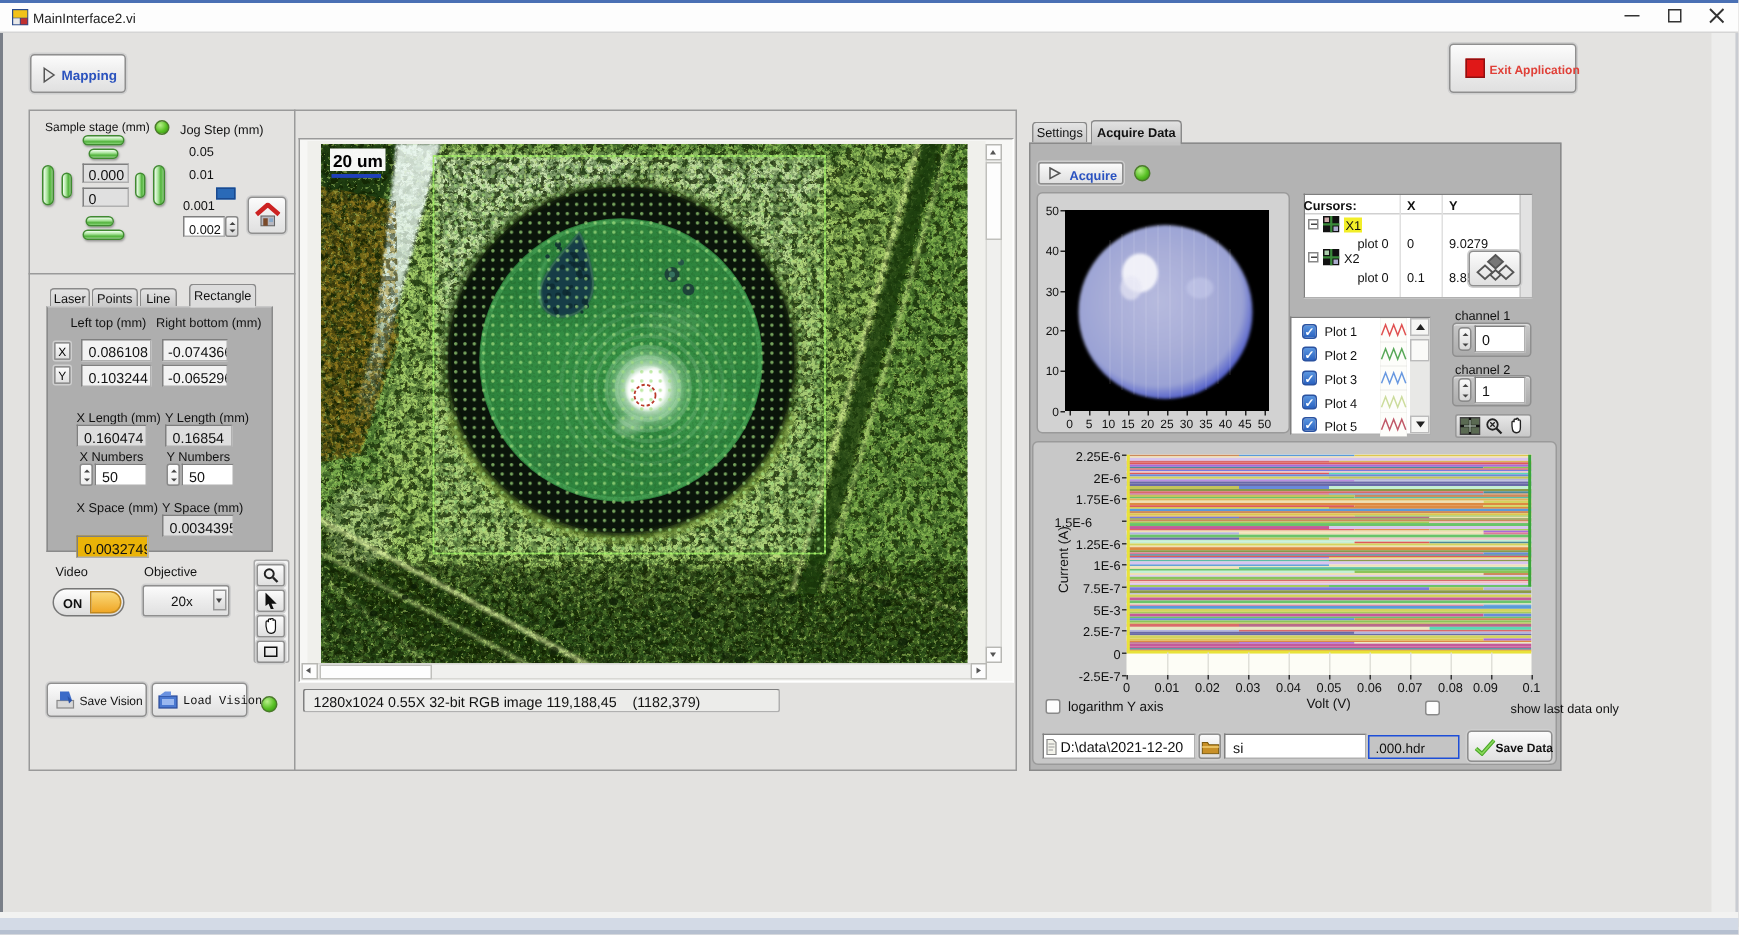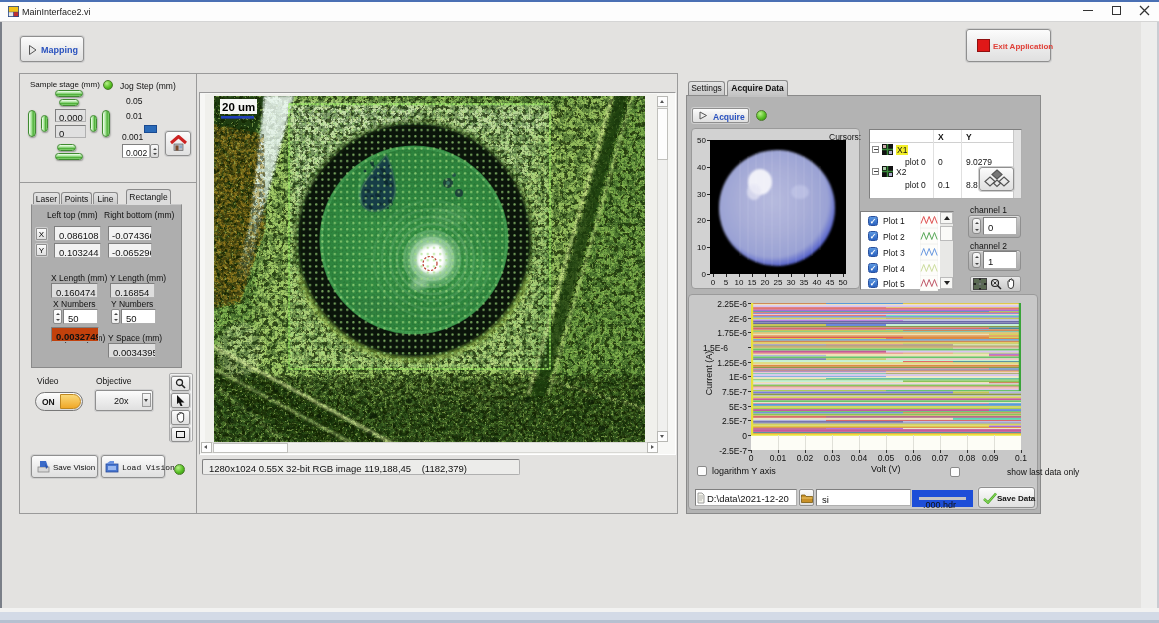--- a/index.html
+++ b/index.html
@@ -101,21 +101,21 @@
 <div class="fld" style="left:51px;top:283px;width:47px;height:15px;padding:2.5px 0 0 4px;background:#dedede;">0.160474</div>
 <div class="fld" style="left:110px;top:283px;width:45px;height:15px;padding:2.5px 0 0 4px;background:#dedede;">0.16854</div>
 <div class="lbl" style="left:53px;top:299px;">X Numbers</div>
 <div class="lbl" style="left:111px;top:299px;">Y Numbers</div>
 <div class="spin" style="left:53px;top:309px;height:15px;background:linear-gradient(#fff,#eee);"></div>
 <div class="fld" style="left:63px;top:309px;width:35px;height:15px;padding:2.5px 0 0 4px;">50</div>
 <div class="spin" style="left:111px;top:309px;height:15px;background:linear-gradient(#fff,#eee);"></div>
 <div class="fld" style="left:121px;top:309px;width:35px;height:15px;padding:2.5px 0 0 4px;">50</div>
 <div class="lbl" style="left:51px;top:333px;">X Space (mm)</div>
 <div class="lbl" style="left:108px;top:333px;">Y Space (mm)</div>
-<div class="fld" style="left:51px;top:327px;width:48px;height:15px;padding:2.5px 0 0 4px;background:#c2410c;font-weight:bold;">0.0032749</div>
+<div class="fld" style="left:51px;top:357px;width:48px;height:15px;padding:2.5px 0 0 4px;background:#eab308;">0.0032749</div>
 <div class="fld" style="left:108px;top:343px;width:48px;height:15px;padding:2.5px 0 0 4px;background:#dedede;">0.0034395</div>
 
 <div class="lbl" style="left:37px;top:376px;">Video</div>
 <div class="ab" style="left:35px;top:392px;width:48px;height:19px;border:1.5px solid #777;border-radius:10px;background:linear-gradient(#fefefe,#dcdcdc);"></div>
 <div class="ab" style="left:60px;top:394px;width:21px;height:15px;border-radius:0 8px 8px 0;background:linear-gradient(#fad878,#f0a828);border:1px solid #c08820;"></div>
 <div class="lbl" style="left:42px;top:397px;font-weight:bold;">ON</div>
 <div class="lbl" style="left:96px;top:376px;">Objective</div>
 <div class="btn" style="left:95px;top:390px;width:58px;height:21px;border-radius:2px;"></div>
 <div class="lbl" style="left:114px;top:396px;font-size:9px;">20x</div>
 <div class="ab" style="left:142px;top:393px;width:9px;height:14px;background:linear-gradient(#f8f8f8,#d8d8d8);border:1px solid #999;"></div>
@@ -502,21 +502,21 @@
 <g opacity="0.10" stroke="#fff" stroke-width="1">
 <path d="M30 20 V116 M38 16 V120 M46 13 V123 M54 11 V125 M62 10 V126 M70 10 V126 M78 11 V125 M86 13 V123 M94 16 V120 M102 20 V116 M110 26 V110"></path>
 </g>
 </svg>
 
 <div class="fld" style="left:869px;top:129px;width:153px;height:70px;"></div>
 <div class="ab" style="left:1013px;top:130px;width:8px;height:68px;background:#e2e2e2;border-left:1px solid #c8c8c8;"></div>
 <div class="ab" style="left:870px;top:142px;width:143px;height:1px;background:#d0d0d0;"></div>
 <div class="ab" style="left:933px;top:130px;width:1px;height:68px;background:#e0e0e0;"></div>
 <div class="ab" style="left:961px;top:130px;width:1px;height:68px;background:#e0e0e0;"></div>
-<div class="lbl" style="left:829px;top:132px;font-weight:normal;">Cursors:</div>
+<div class="lbl" style="left:869px;top:132px;font-weight:bold;">Cursors:</div>
 <div class="lbl" style="left:938px;top:132px;font-weight:bold;">X</div>
 <div class="lbl" style="left:966px;top:132px;font-weight:bold;">Y</div>
 <div class="ab" style="left:872px;top:146px;width:7px;height:7px;border:1px solid #888;background:#fff;"></div>
 <div class="ab" style="left:873.5px;top:149px;width:4px;height:1px;background:#444;"></div>
 <svg class="ab" style="left:882px;top:144px;" width="11" height="11">
     <rect width="11" height="11" fill="#111"></rect>
     <path d="M0 5.5 H11 M5.5 0 V11" stroke="#3a8a3a" stroke-width="1.5"></path>
     <rect x="1" y="1" width="3" height="3" fill="#caa"></rect>
     <rect x="7" y="7" width="3" height="3" fill="#aac"></rect>
   </svg>
@@ -829,18 +829,18 @@
     <path d="M1 2 h4 l2 2 v8 h-6 z" fill="#f4f4ec" stroke="#888" stroke-width="0.8"></path>
     <path d="M2 5 h4 M2 7 h4 M2 9 h3" stroke="#999" stroke-width="0.7"></path>
   </svg>
 <div class="lbl s9" style="left:707px;top:493px;">D:\data\2021-12-20</div>
 <div class="btn" style="left:799px;top:489px;width:15px;height:17px;border-radius:2px;"></div>
 <svg class="ab" style="left:801px;top:493px;" width="12" height="10">
     <path d="M0.5 2 L4 2 L5 3.5 L11.5 3.5 L11.5 9.5 L0.5 9.5 Z" fill="#c89028" stroke="#7a5a10" stroke-width="0.8"></path>
     <path d="M0.5 5 L11.5 5" stroke="#e8c060" stroke-width="1.2"></path>
   </svg>
 <div class="fld" style="left:816px;top:489px;width:95px;height:17px;padding:4px 0 0 5px;">si</div>
-<div class="ab" style="left:912px;top:490px;width:61px;height:16px;background:#c4c4c4;border:7px solid #1d4ed8;font-size:9px;color:#111;padding:3px 0 0 4px;">.000.hdr</div>
+<div class="ab" style="left:912px;top:490px;width:61px;height:16px;background:#c4c4c4;border:1px solid #1d4ed8;font-size:9px;color:#111;padding:3px 0 0 4px;">.000.hdr</div>
 <div class="btn" style="left:978px;top:487px;width:57px;height:21px;"></div>
 <svg class="ab" style="left:983px;top:492px;" width="14" height="12">
     <path d="M1 7 L5 10.5 L13 1.5" fill="none" stroke="#4aa828" stroke-width="2.6"></path>
     <path d="M1 7 L5 10.5 L13 1.5" fill="none" stroke="#8ad85a" stroke-width="1.1"></path>
   </svg>
 <div class="lbl" style="left:997px;top:494px;font-weight:bold;font-size:8px;">Save Data</div>
 </body></html>

